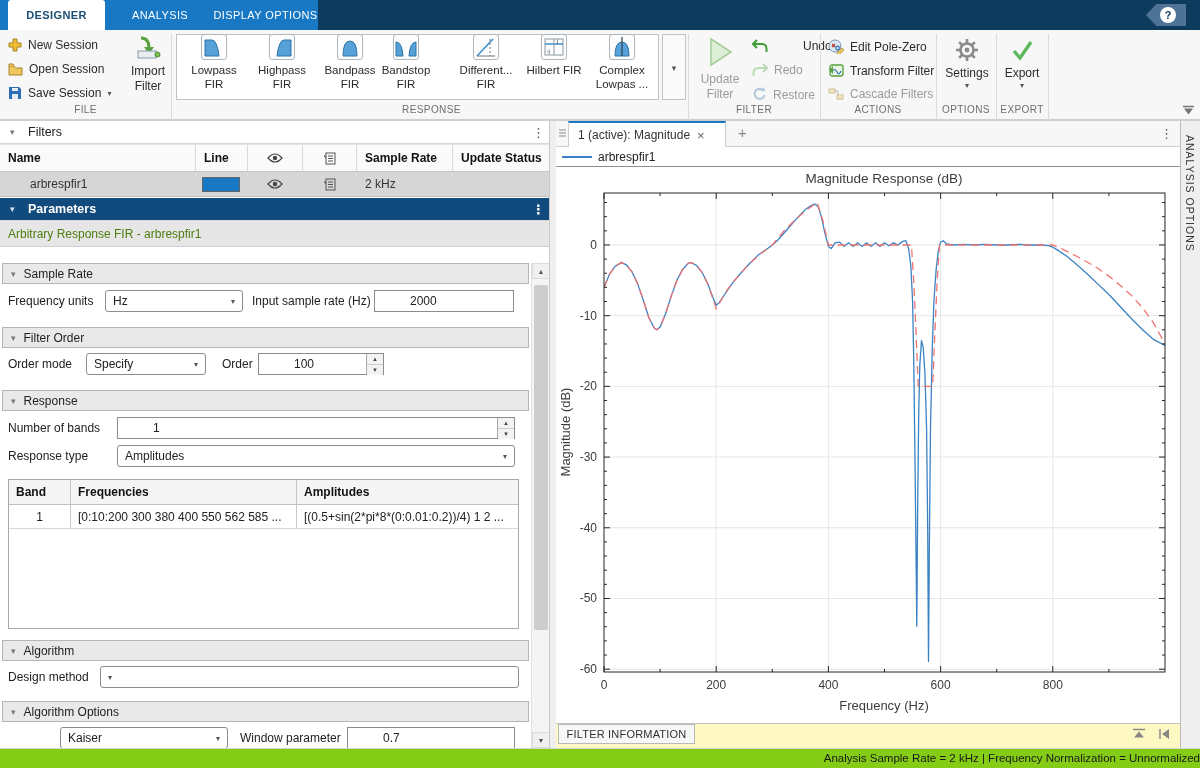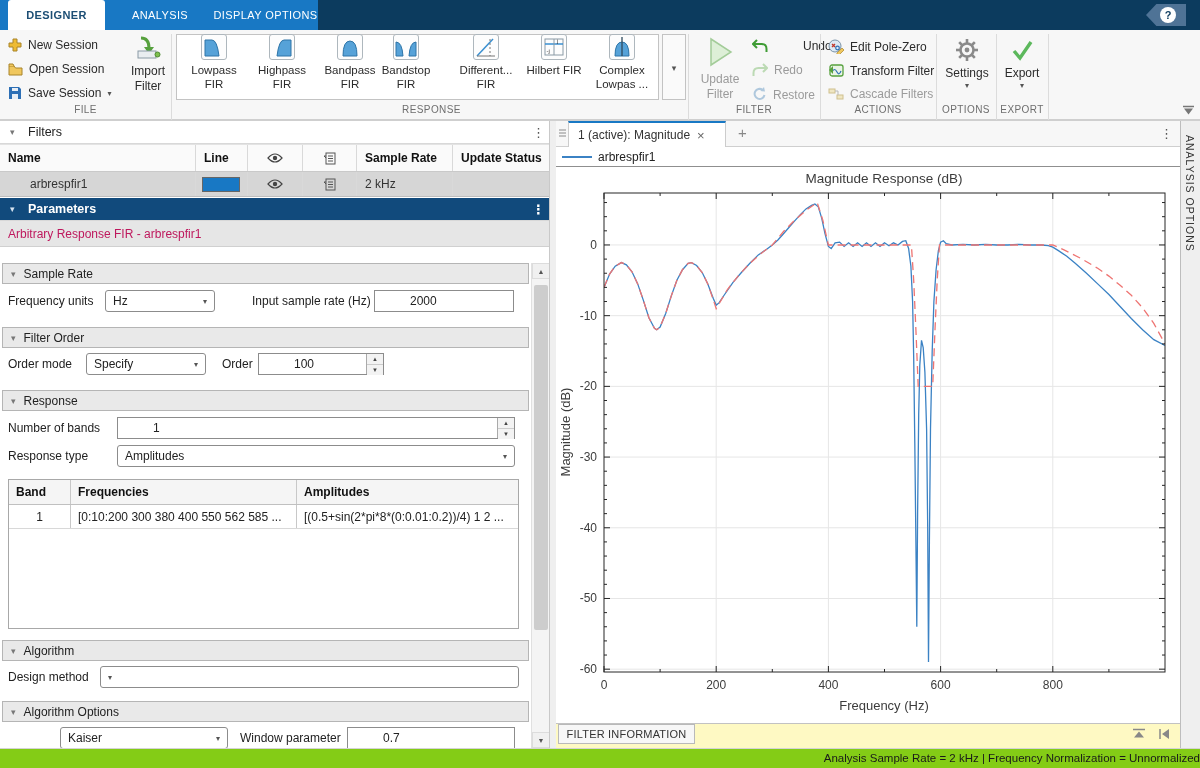--- a/index.html
+++ b/index.html
@@ -342,28 +342,28 @@
       </div>
       <div class="fcell" style="left:357px;width:96px;">2 kHz</div>
       <div class="fcell" style="left:453px;width:97px;border-right:none;"></div>
     </div>
 
     <div class="panel-hdr params-hdr abs" style="top:78px;height:23px;">
       <span class="tri abs" style="left:10px;top:6px;">▾</span>
       <span class="abs" style="left:28px;top:4px;">Parameters</span>
       <span class="kebab abs" style="left:532px;top:4px;">⋮</span>
     </div>
-    <div class="abs" style="top:101px;left:0;width:550px;height:26px;background:#e6e6e6;border-bottom:1px solid #d0d0d0;font-size:12px;color:#be185d;line-height:26px;padding-left:8px;">Arbitrary Response FIR - arbrespfir1</div>
+    <div class="abs" style="top:101px;left:0;width:550px;height:26px;background:#e6e6e6;border-bottom:1px solid #d0d0d0;font-size:12px;color:#4d7c0f;line-height:26px;padding-left:8px;">Arbitrary Response FIR - arbrespfir1</div>
 
     <div class="secbar abs" style="top:143px;">
       <span class="tri">▾</span>
         <span>Sample Rate</span>
     </div>
     <div class="plabel abs" style="left:8px;top:170px;">Frequency units</div>
-    <div class="dd abs" style="left:105px;top:170px;width:110px;">
+    <div class="dd abs" style="left:105px;top:170px;width:138px;">
       <span class="dv">Hz</span>
         <span class="da">▾</span>
     </div>
     <div class="plabel abs" style="left:252px;top:170px;">Input sample rate (Hz)</div>
     <div class="inp abs" style="left:374px;top:170px;width:140px;">
       <span class="iv">2000</span>
     </div>
 
     <div class="secbar abs" style="top:207px;">
       <span class="tri">▾</span>

